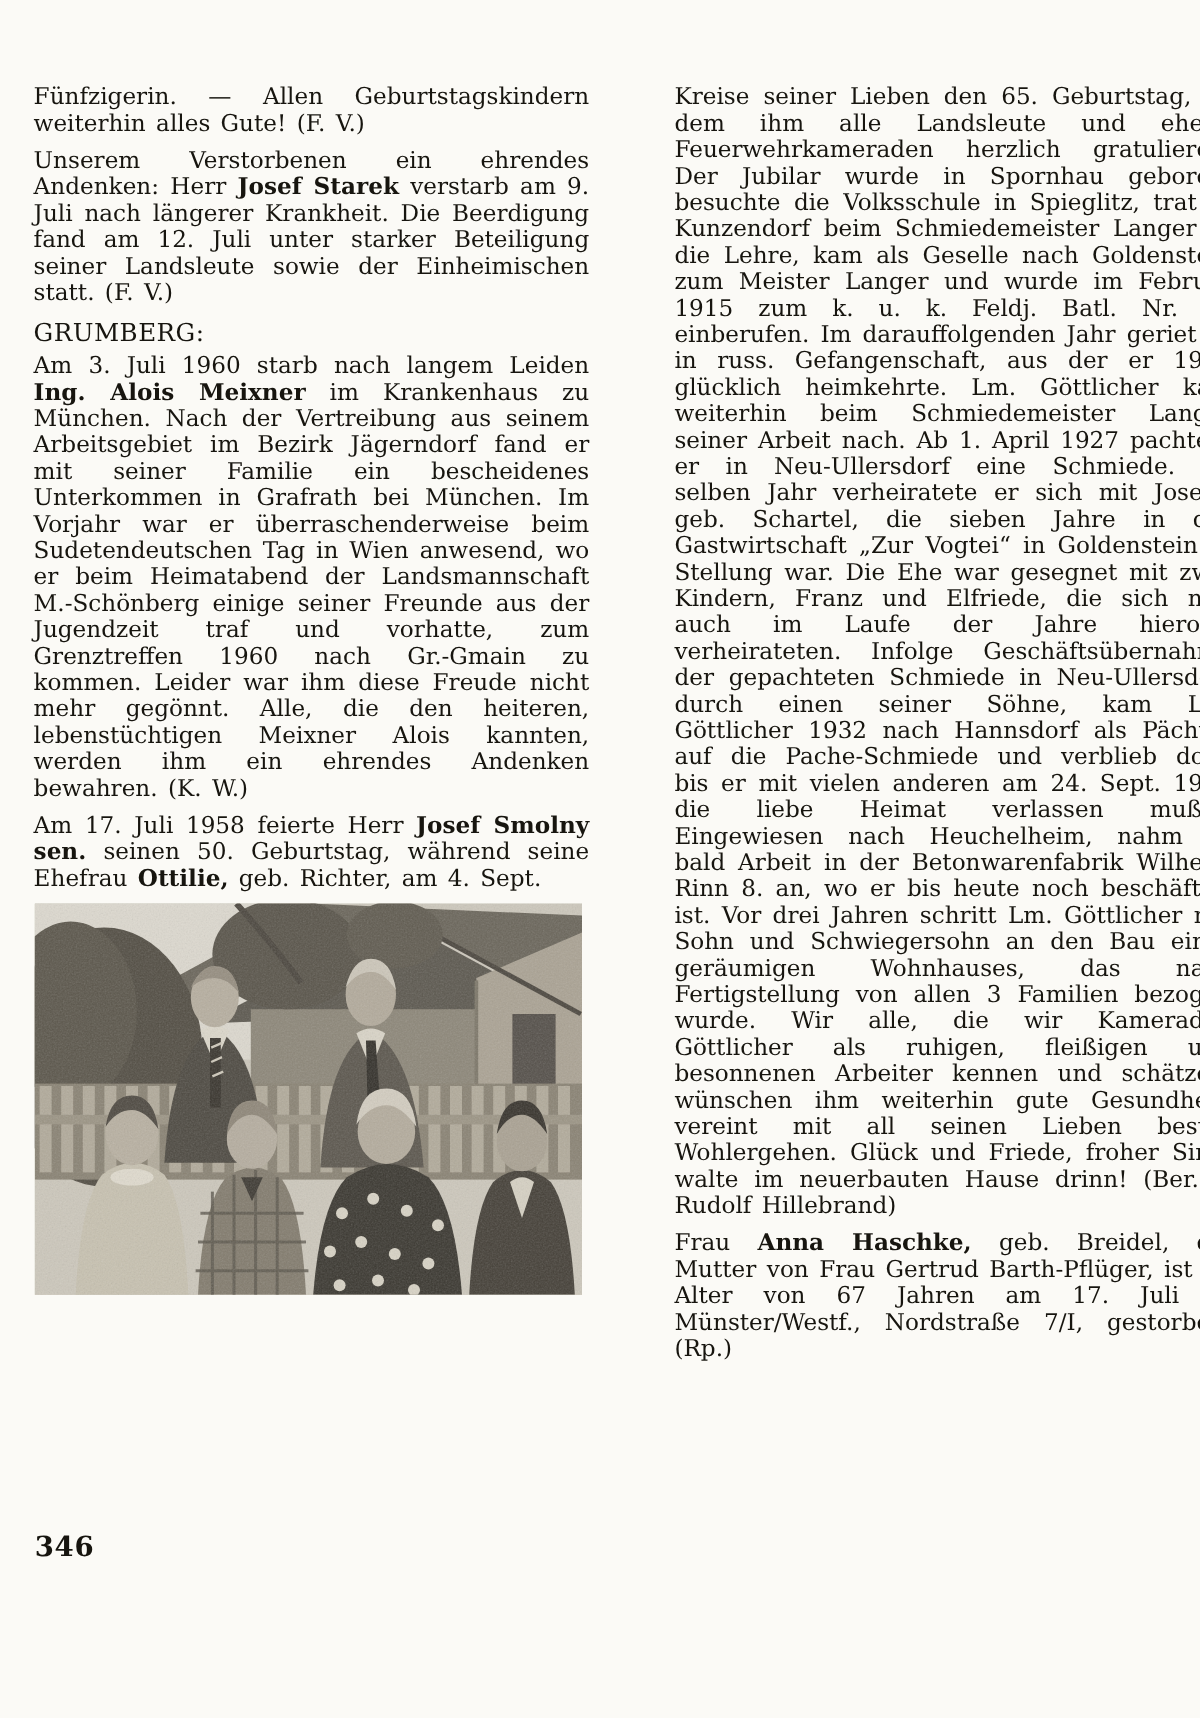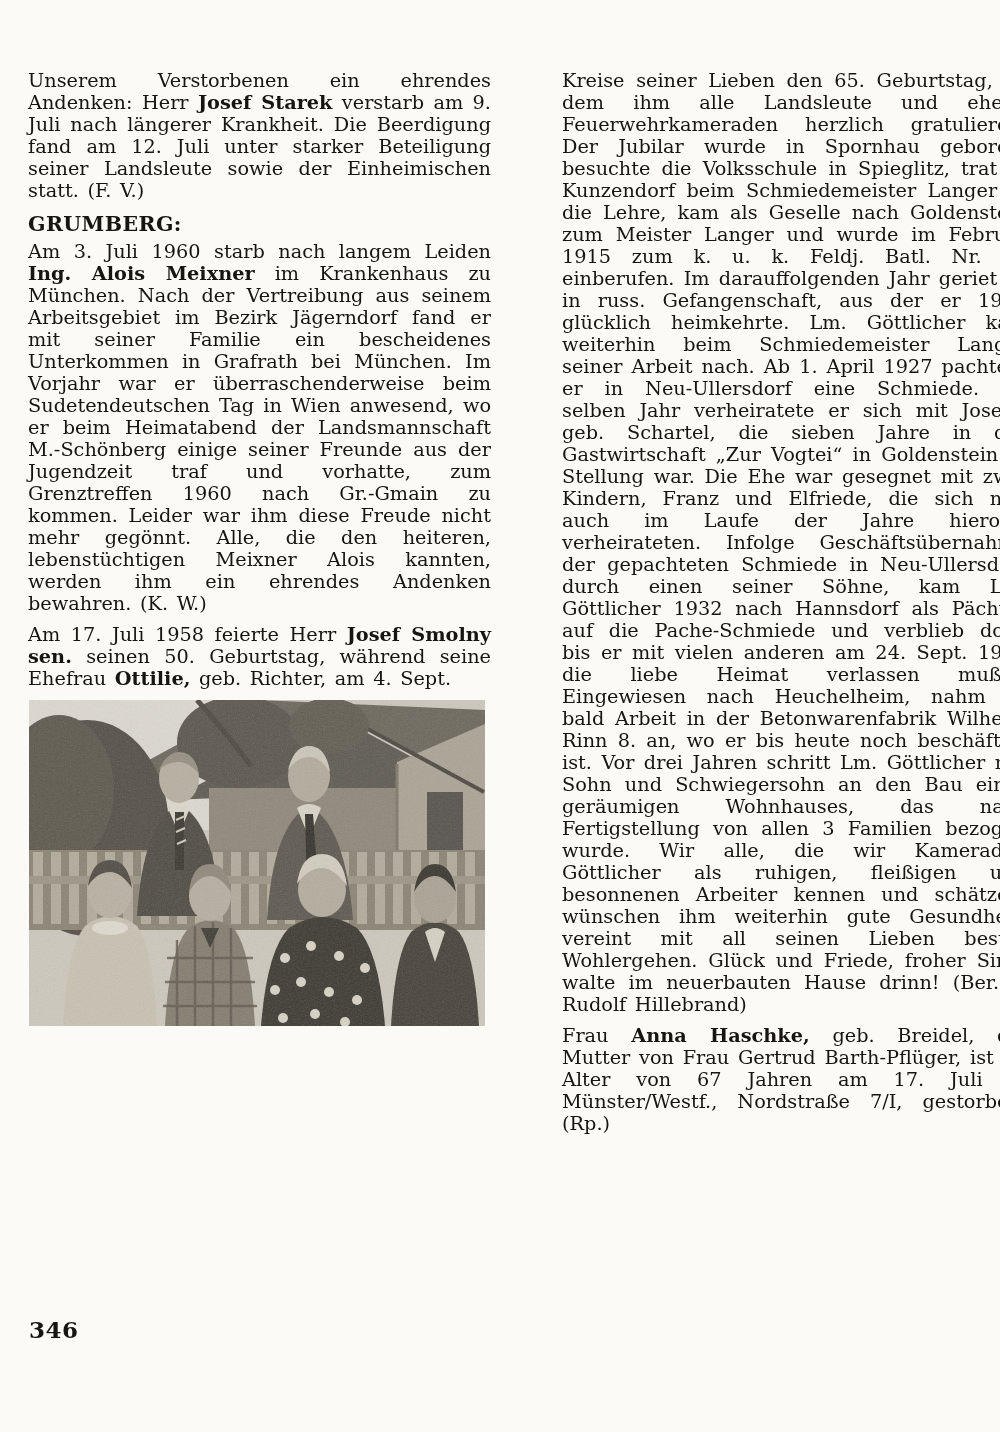--- a/index.html
+++ b/index.html
@@ -19,43 +19,44 @@
     font-size:19.3px;
     line-height:22px;
     text-align:justify;
     word-spacing:2.5px;
     hyphens:auto;
   }
   .heading {
     margin:11px 0 5px 0;
     font-size:20.5px;
     line-height:23px;
-    font-weight:bold;
+    font-weight:normal;
     letter-spacing:0.4px;
   }
   .run-b { font-weight:bold; }
   figure.photo {
     margin:10px 0 11px 1px;
     width:456px; height:326px;
     padding:0;
     background:#cac5b9;
   }
   figure.photo svg { display:block; }
   .page-number {
     position:absolute;
-    left:29px; top:1316px;
+    left:29px; top:1276px;
     font-size:23px;
     font-weight:bold;
     letter-spacing:0.5px;
   }
 </style>
 </head>
 <body>
 
 <div class="col col-left">
+  <p class="para"><span>Fünfzigerin. — Allen Geburtstagskindern weiterhin alles Gute! (F. V.)</span></p>
 
   <p class="para"><span>Unserem Verstorbenen ein ehrendes Andenken: Herr </span><span class="run-b">Josef Starek</span><span> verstarb am 9. Juli nach längerer Krankheit. Die Beerdigung fand am 12. Juli unter starker Beteiligung seiner Landsleute sowie der Einheimischen statt. (F. V.)</span></p>
 
   <h3 class="heading">GRUMBERG:</h3>
 
   <p class="para"><span>Am 3. Juli 1960 starb nach langem Leiden </span><span class="run-b">Ing. Alois Meixner</span><span> im Krankenhaus zu München. Nach der Vertreibung aus seinem Arbeitsgebiet im Bezirk Jägerndorf fand er mit seiner Familie ein bescheidenes Unterkommen in Grafrath bei München. Im Vorjahr war er überraschenderweise beim Sudetendeutschen Tag in Wien anwesend, wo er beim Heimatabend der Landsmannschaft M.-Schönberg einige seiner Freunde aus der Jugendzeit traf und vorhatte, zum Grenztreffen 1960 nach Gr.-Gmain zu kommen. Leider war ihm diese Freude nicht mehr gegönnt. Alle, die den heiteren, lebenstüchtigen Meixner Alois kannten, werden ihm ein ehrendes Andenken bewahren. (K. W.)</span></p>
 
 
   <p class="para"><span>Am 17. Juli 1958 feierte Herr </span><span class="run-b">Josef Smolny sen.</span><span> seinen 50. Geburtstag, während seine Ehefrau </span><span class="run-b">Ottilie,</span><span> geb. Richter, am 4. Sept.</span></p>
 

